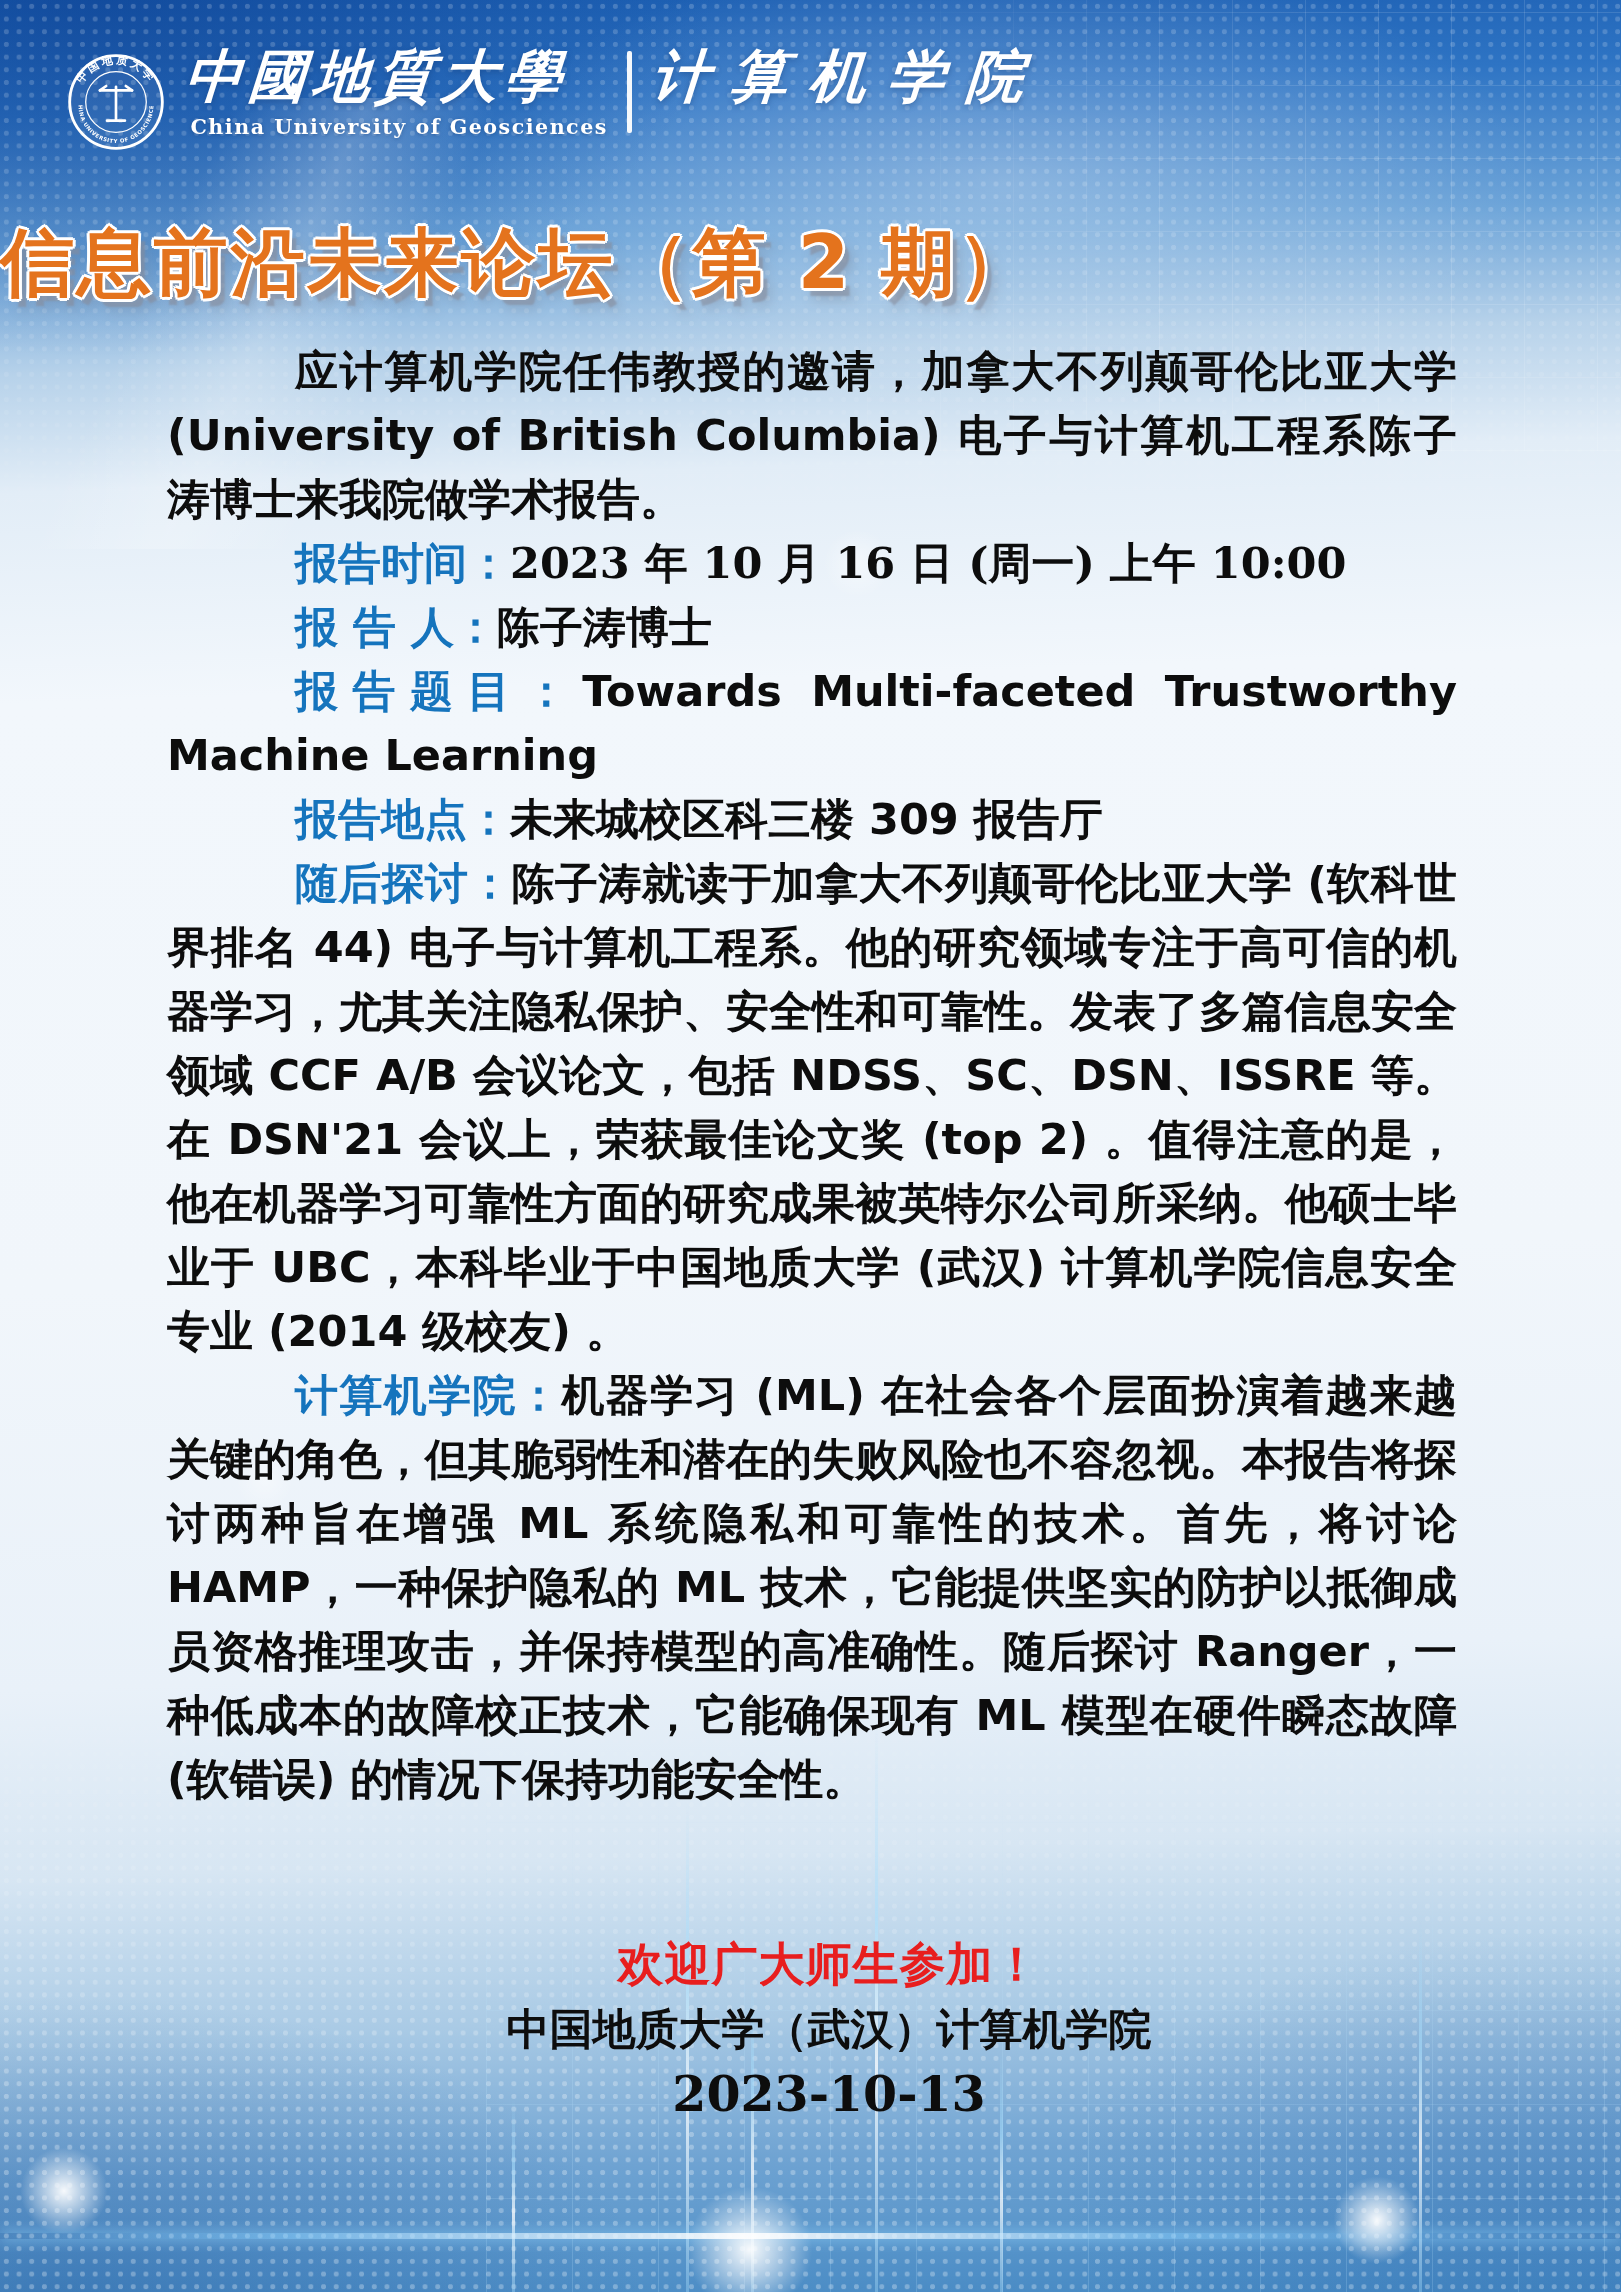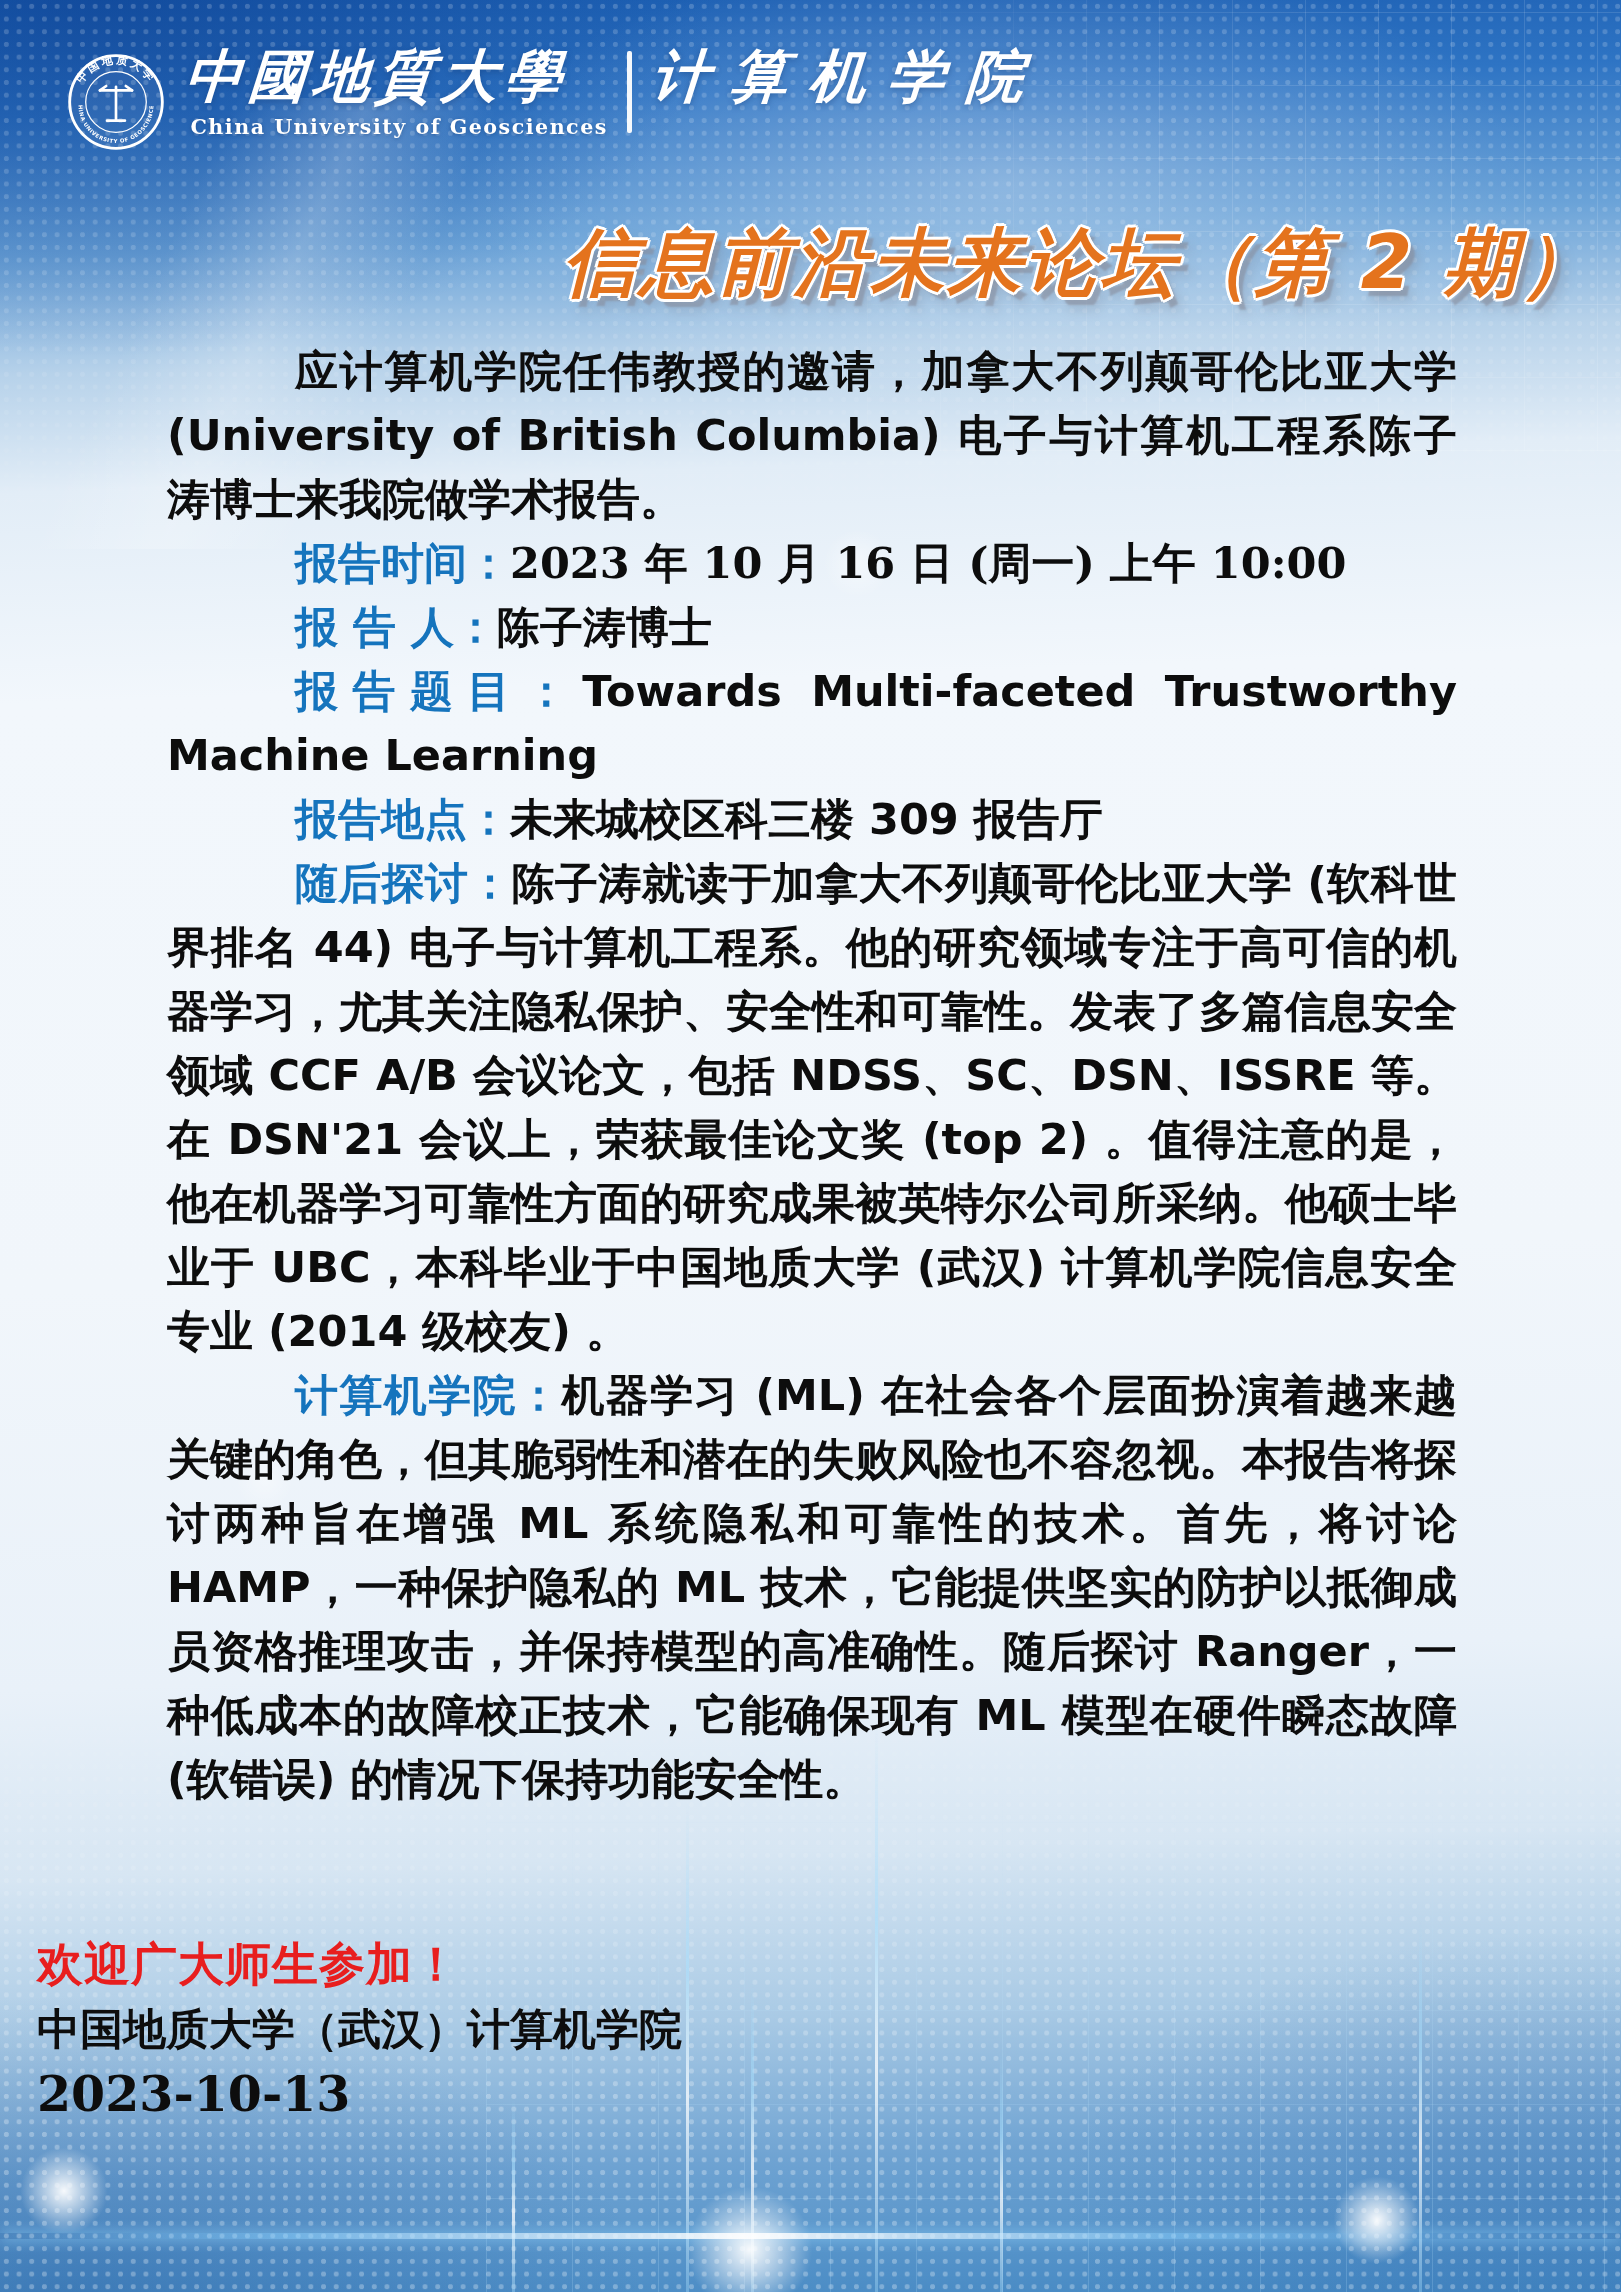--- a/index.html
+++ b/index.html
@@ -95,22 +95,22 @@
   .col-cn{
     font-size:57px;font-weight:800;font-style:italic;line-height:1.1;
     letter-spacing:21.6px;transform:skewX(-4deg);
     text-shadow:0 2px 5.9px rgba(20,60,120,.45);
     white-space:nowrap;
   }
 
   
   .title{
     position:absolute;left:0;right:23.5px;top:214px;z-index:3;
-    text-align:right;
-    font-size:74px;font-weight:800;font-style:italic;
+    text-align:left;
+    font-size:74px;font-weight:800;
     letter-spacing:2.9px;
     color:#e4731d;
     text-shadow:
       -2px -2px 0 #fff, 2px -2px 0 #fff, -2px 2px 0 #fff, 2px 2px 0 #fff,
       -2.9px 0 0 #fff, 2.9px 0 0 #fff, 0 2.9px 0 #fff, 0 -2.9px 0 #fff,
       6.9px 7.8px 2px rgba(135,140,155,.6), 9.8px 11.8px 11.8px rgba(120,130,145,.35);
     white-space:nowrap;
   }
 
   
@@ -121,21 +121,21 @@
     text-align:justify;
   }
   .content p{margin:0;}
   .indent{text-indent:128px;}
   .lbl{color:#1574bd;}
   .serif{font-family:"DejaVu Serif","Liberation Serif",serif;}
   .bio{margin-top:0;}
   .abstract{margin-top:45px;}
 
   
-  .footer{position:absolute;left:0;right:0;top:1933px;z-index:3;text-align:left;font-weight:700;padding-left:37px;}
+  .footer{position:absolute;left:0;right:0;top:1933px;z-index:3;text-align:center;font-weight:700;padding-left:37px;}
   .welcome{font-size:46px;line-height:63px;color:#e81e1e;letter-spacing:1px;}
   .org{font-size:43px;line-height:63px;color:#0d0d0d;margin-top:2px;}
   .pubdate{font-family:"DejaVu Serif","Liberation Serif",serif;font-size:49px;line-height:67px;color:#0d0d0d;}
 </style>
 </head>
 <body>
 
 <div class="poster">
 
   <div class="bg dots-top"></div>

